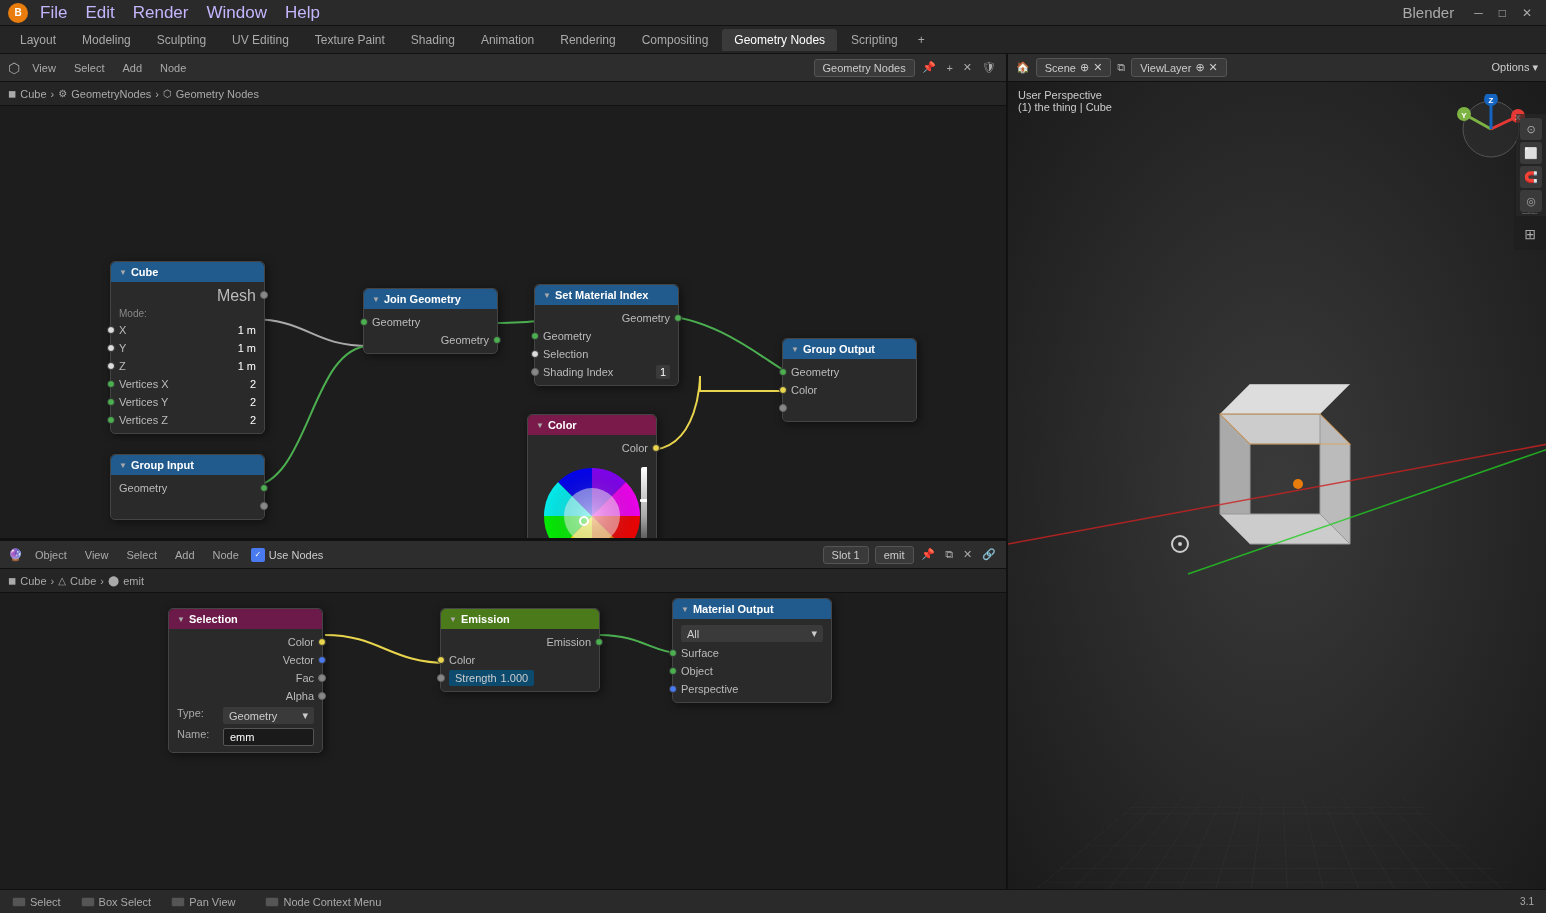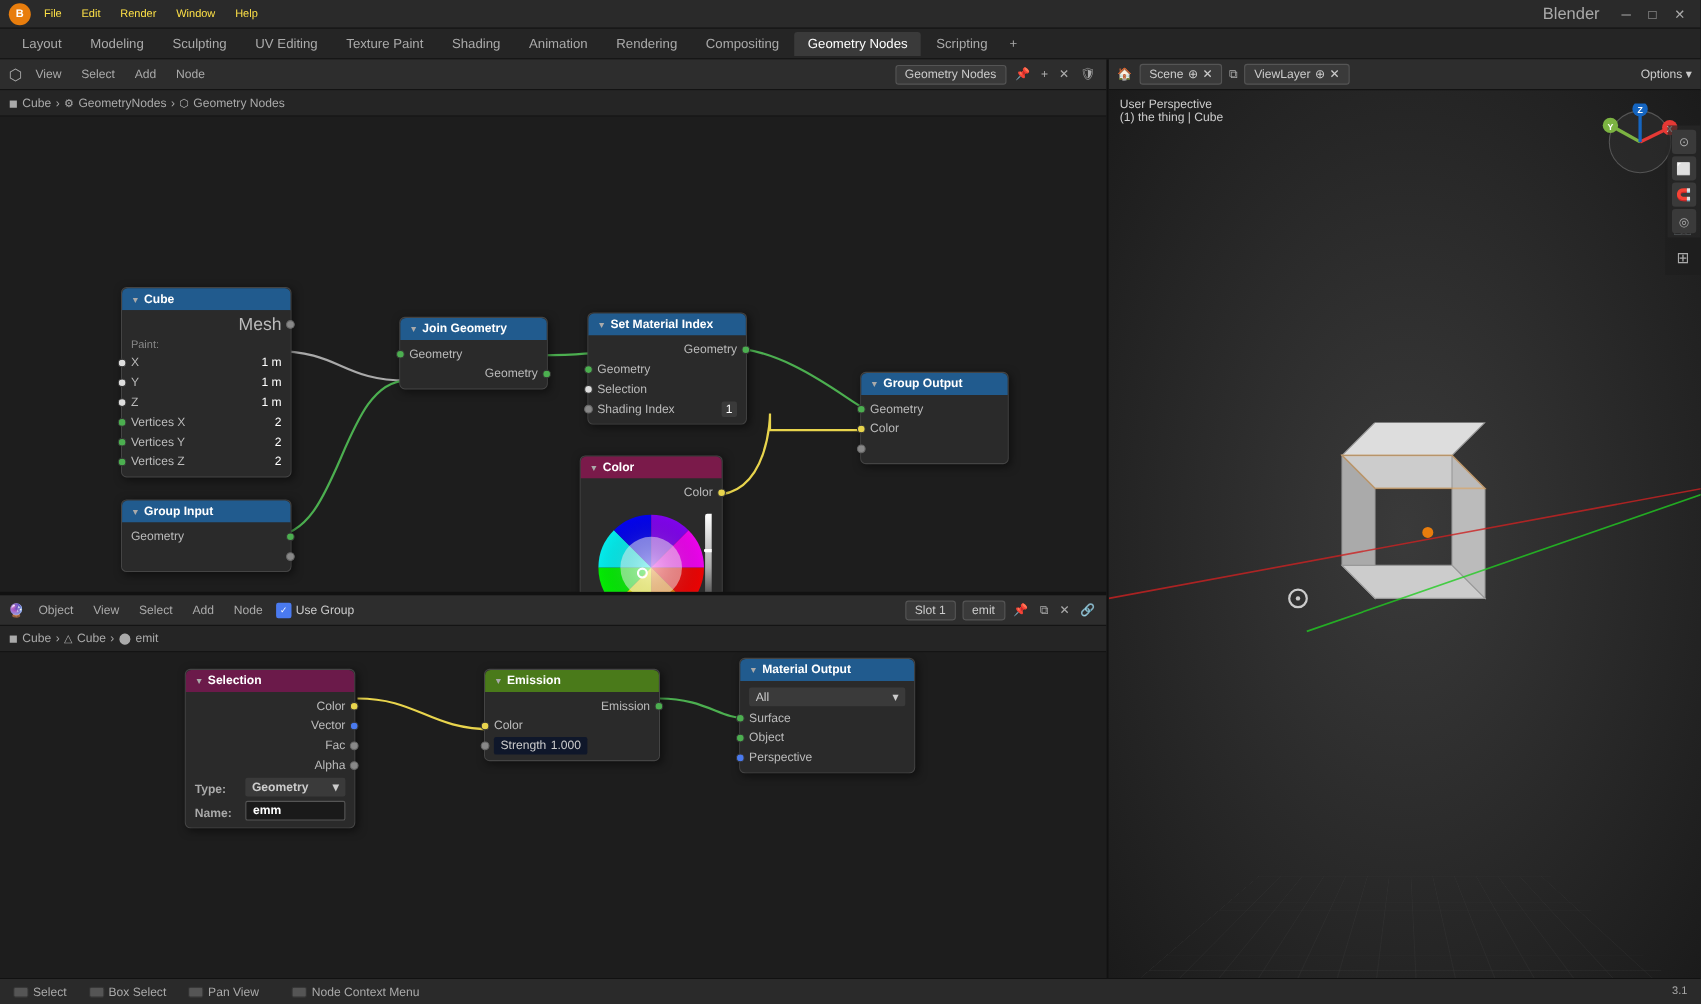--- a/index.html
+++ b/index.html
@@ -27,21 +27,21 @@
       z-index: 100;
     }
     .blender-logo {
       width: 20px; height: 20px;
       background: #e87d0d;
       border-radius: 50%;
       display: flex; align-items: center; justify-content: center;
       color: white; font-size: 10px; font-weight: bold;
     }
     .menu-item {
-      color: #fde047; font-size: 10px; padding: 2px 6px; cursor: pointer;
+      color: #c4b5fd; font-size: 17px; padding: 2px 6px; cursor: pointer;
     }
 
     
     .workspace-tabs {
       height: 28px;
       background: #252525;
       display: flex;
       align-items: center;
       padding: 0 8px;
       gap: 2px;
@@ -301,37 +301,36 @@
       display: flex; align-items: center; justify-content: center;
       color: #aaa; font-size: 14px; cursor: pointer;
       border-radius: 3px;
     }
 
     
     .toggle-arrow { font-size: 8px; color: #aaa; }
 
     
     .strength-field {
-      background: #0f172a;
+      background: #0c4a6e;
       padding: 2px 6px;
       border-radius: 2px;
       color: #ccc;
       font-size: 11px;
       display: inline-flex;
       align-items: center;
       gap: 4px;
     }
 
     
     .attr-row {
       display: flex;
-      align-items: flex-end;
+      align-items: flex-start;
       padding: 2px 8px;
       gap: 6px;
-      font-weight: bold;
     }
     .attr-label { color: #aaa; font-size: 11px; min-width: 40px; }
     .attr-value {
       background: #3a3a3a;
       padding: 2px 6px;
       border-radius: 2px;
       color: #ccc;
       font-size: 11px;
       flex: 1;
       display: flex;
@@ -422,21 +421,21 @@
           <span class="toggle-arrow">▼</span>
           <span>Cube</span>
         </div>
         <div class="node-body">
 
           <div class="node-row">
             <div style="flex:1;text-align:right;color:#bbb;font-size:16px;">Mesh</div>
             <div class="socket socket-right socket-grey" style="right:-4px;top:5px;"></div>
           </div>
 
-          <div style="color:#888;font-size:10px;padding:2px 8px;">Paint:</div>
+          <div style="color:#888;font-size:10px;padding:2px 8px;">Mode:</div>
           <div class="node-row">
             <div class="socket socket-left socket-white" style="left:-4px;"></div>
             <span class="node-label">X</span>
             <span class="node-value">1 m</span>
           </div>
           <div class="node-row">
             <div class="socket socket-left socket-white" style="left:-4px;"></div>
             <span class="node-label">Y</span>
             <span class="node-value">1 m</span>
           </div>
@@ -606,21 +605,21 @@
       <span style="color:#aaa;font-size:12px;">🔮</span>
       <div class="header-btn">Object</div>
       <div class="header-btn">View</div>
       <div class="header-btn">Select</div>
       <div class="header-btn">Add</div>
       <div class="header-btn">Node</div>
       <div style="display:flex;align-items:center;gap:4px;">
         <div style="width:14px;height:14px;border:2px solid #4a7aef;border-radius:2px;background:#4a7aef;display:flex;align-items:center;justify-content:center;">
           <span style="color:white;font-size:8px;">✓</span>
         </div>
-        <span style="color:#ccc;font-size:11px;">Use Group</span>
+        <span style="color:#ccc;font-size:11px;">Use Nodes</span>
       </div>
       <div style="flex:1;"></div>
       <div class="dropdown-btn">Slot 1</div>
       <div style="background:#3a3a3a;border:1px solid #555;padding:2px 8px;border-radius:3px;color:#ccc;font-size:11px;">emit</div>
       <span style="color:#aaa;font-size:11px;padding:2px;">📌</span>
       <span style="color:#aaa;font-size:11px;padding:2px;cursor:pointer;">⧉</span>
       <span style="color:#aaa;font-size:11px;padding:2px;cursor:pointer;">✕</span>
       <span style="color:#aaa;font-size:11px;padding:2px;">🔗</span>
     </div>
 

